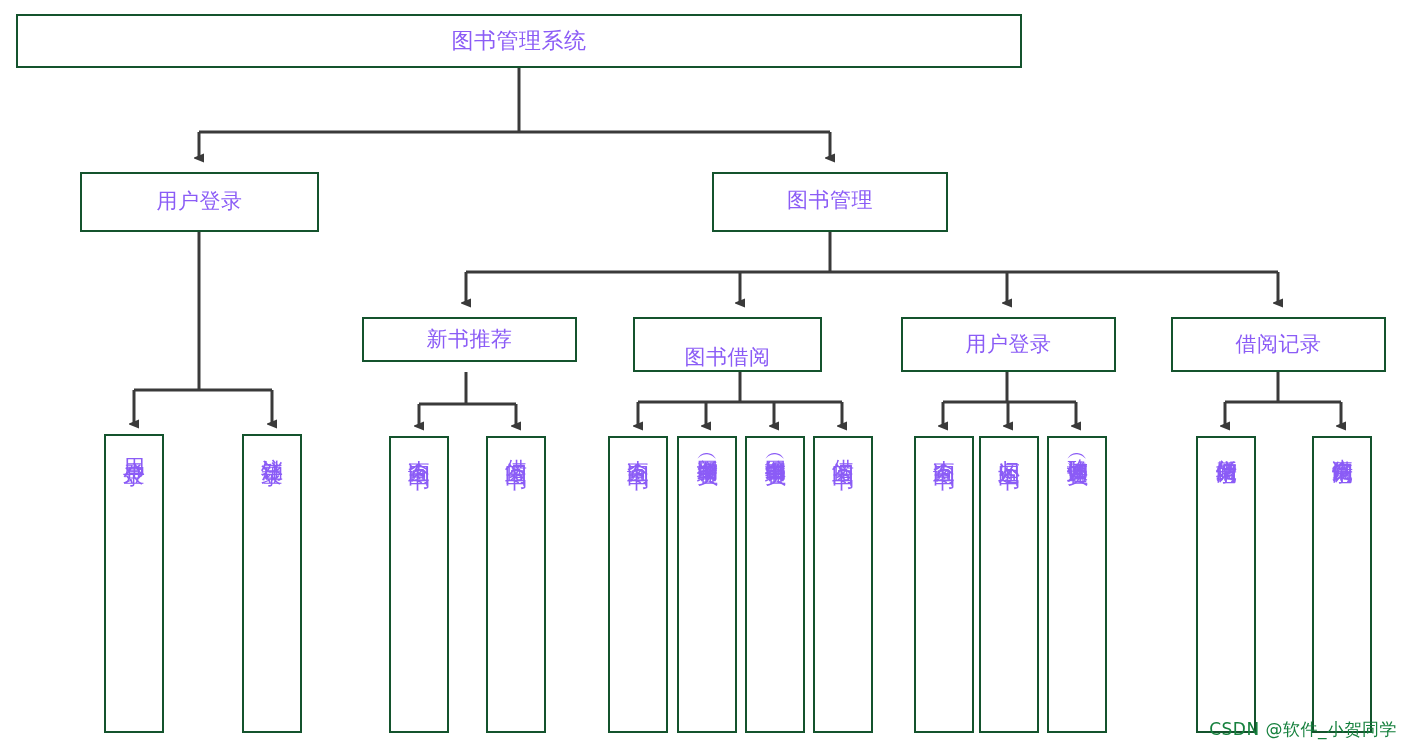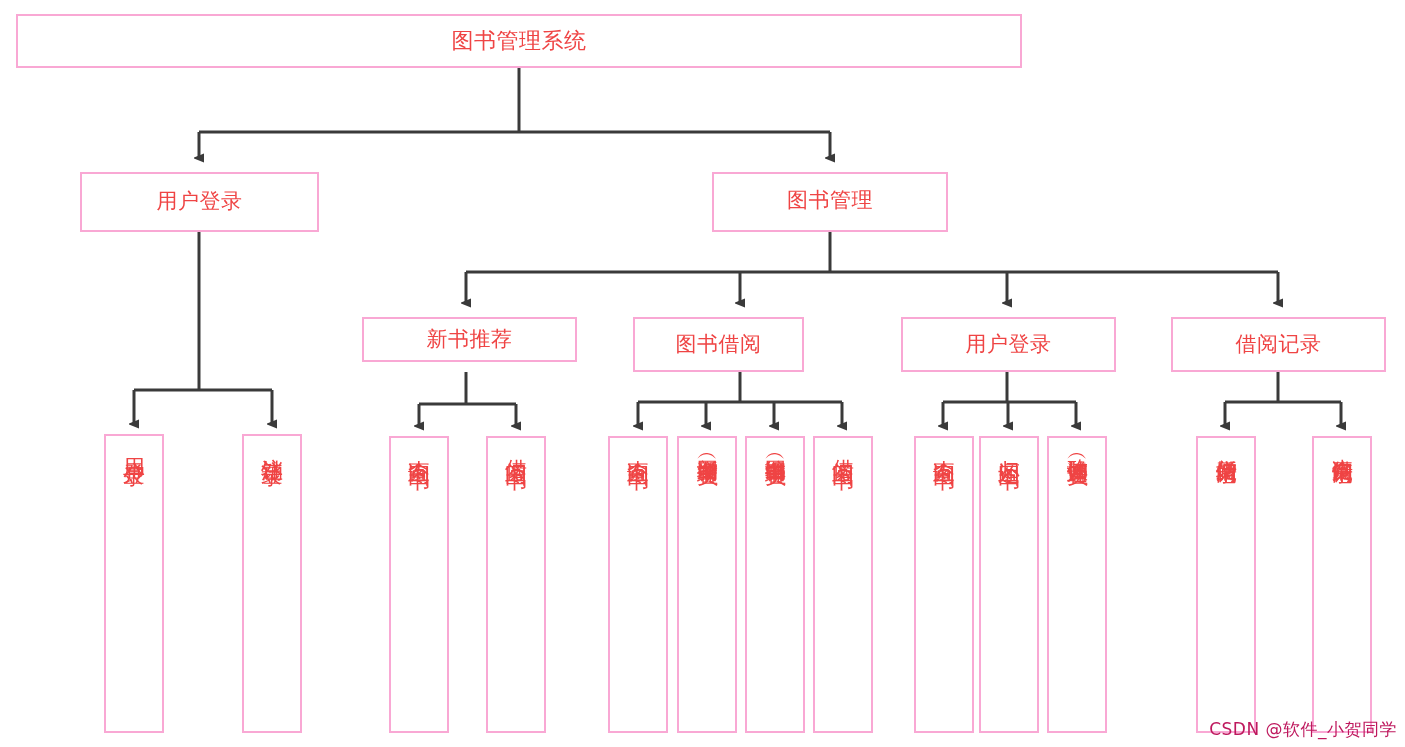--- a/index.html
+++ b/index.html
@@ -23,25 +23,25 @@
     left: 0;
     top: 0;
     width: 1405px;
     height: 747px;
     pointer-events: none;
   }
   .node {
     position: absolute;
     box-sizing: border-box;
     background: #ffffff;
-    border: 2px solid #f9a8d4;
+    border: 2px solid #14532d;
     display: flex;
     align-items: center;
     justify-content: center;
-    color: #ef4444;
+    color: #8b5cf6;
   }
   .node .node-label {
     display: block;
     text-align: center;
     line-height: 1.12;
     letter-spacing: 0.5px;
     white-space: pre-wrap;
   }
   
   .node.horiz .node-label {
@@ -66,21 +66,21 @@
   }
   .node.vert.tall-text .node-label {
     font-size: 21px;
     letter-spacing: 1px;
   }
   #watermark {
     position: absolute;
     right: 8px;
     bottom: 6px;
     font-size: 17px;
-    color: #be185d;
+    color: #15803d;
     letter-spacing: 0.5px;
     user-select: none;
     white-space: nowrap;
   }
 </style>
 </head>
 <body>
 
 <div id="diagram-root">
 
@@ -143,21 +143,21 @@
   </div>
 
   <div class="node horiz" style="left:712px; top:172px; width:236px; height:60px;font-family:Liberation Mono, monospace;">
     <span class="node-label">图书管理</span>
   </div>
 
   <div class="node horiz" style="left:362px; top:317px; width:215px; height:45px;">
     <span class="node-label">新书推荐</span>
   </div>
 
-  <div class="node horiz" style="left:633px; top:317px; width:171px; height:55px;">
+  <div class="node horiz" style="left:633px; top:317px; width:189px; height:55px;align-items:flex-end;">
     <span class="node-label">图书借阅</span>
   </div>
 
   <div class="node horiz" style="left:901px; top:317px; width:215px; height:55px;">
     <span class="node-label">用户登录</span>
   </div>
 
   <div class="node horiz" style="left:1171px; top:317px; width:215px; height:55px;">
     <span class="node-label">借阅记录</span>
   </div>

